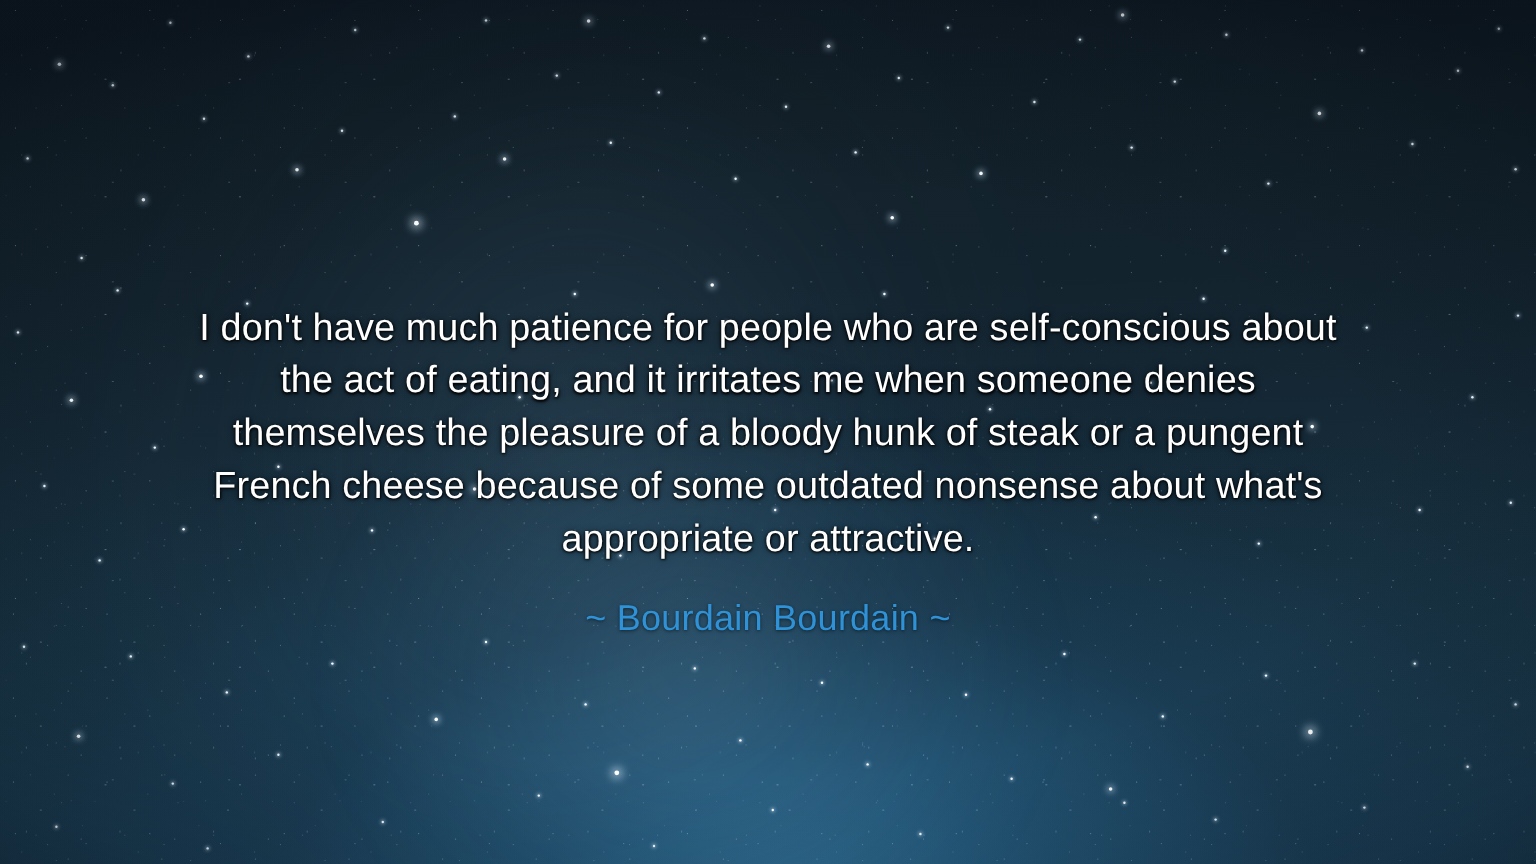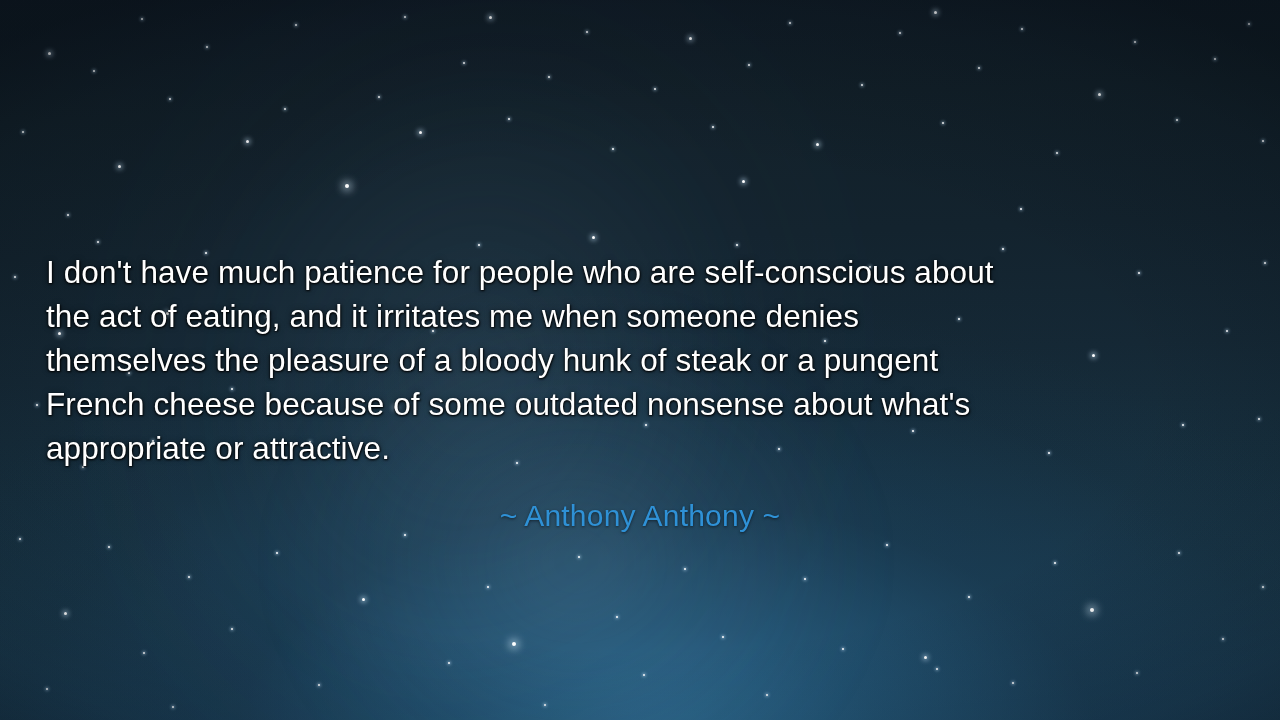--- a/index.html
+++ b/index.html
@@ -161,20 +161,21 @@
   .star.s1 { width:2px;  height:2px;  box-shadow:0 0 3px 1px rgba(190,220,246,0.55); }
   .star.s2 { width:3px;  height:3px;  box-shadow:0 0 5px 1.5px rgba(200,228,250,0.65); }
   .star.s3 { width:4px;  height:4px;  box-shadow:0 0 8px 2.5px rgba(214,236,252,0.75); }
 
   
   .quote-wrap {
     position:absolute;
     left:0;
     right:0;
     top:250px;
+    text-align:center;
     padding:0 46px;
   }
 
   .quote-text {
     font-family:"Liberation Sans", sans-serif;
     font-size:31.5px;
     line-height:44px;
     color:#ffffff;
     font-weight:400;
     letter-spacing:0.1px;
@@ -332,15 +333,15 @@
   <div class="corner-vignette"></div>
 
   <div class="quote-wrap">
     <div class="quote-text">I don't have much patience for people who are self-conscious about
 the act of eating, and it irritates me when someone denies
 themselves the pleasure of a bloody hunk of steak or a pungent
 French cheese because of some outdated nonsense about what's
 appropriate or attractive.</div>
   </div>
 
-  <div class="attribution">~ Anthony Anthony ~</div>
+  <div class="attribution">~ Bourdain Bourdain ~</div>
 
 </div>
 
 </body></html>

